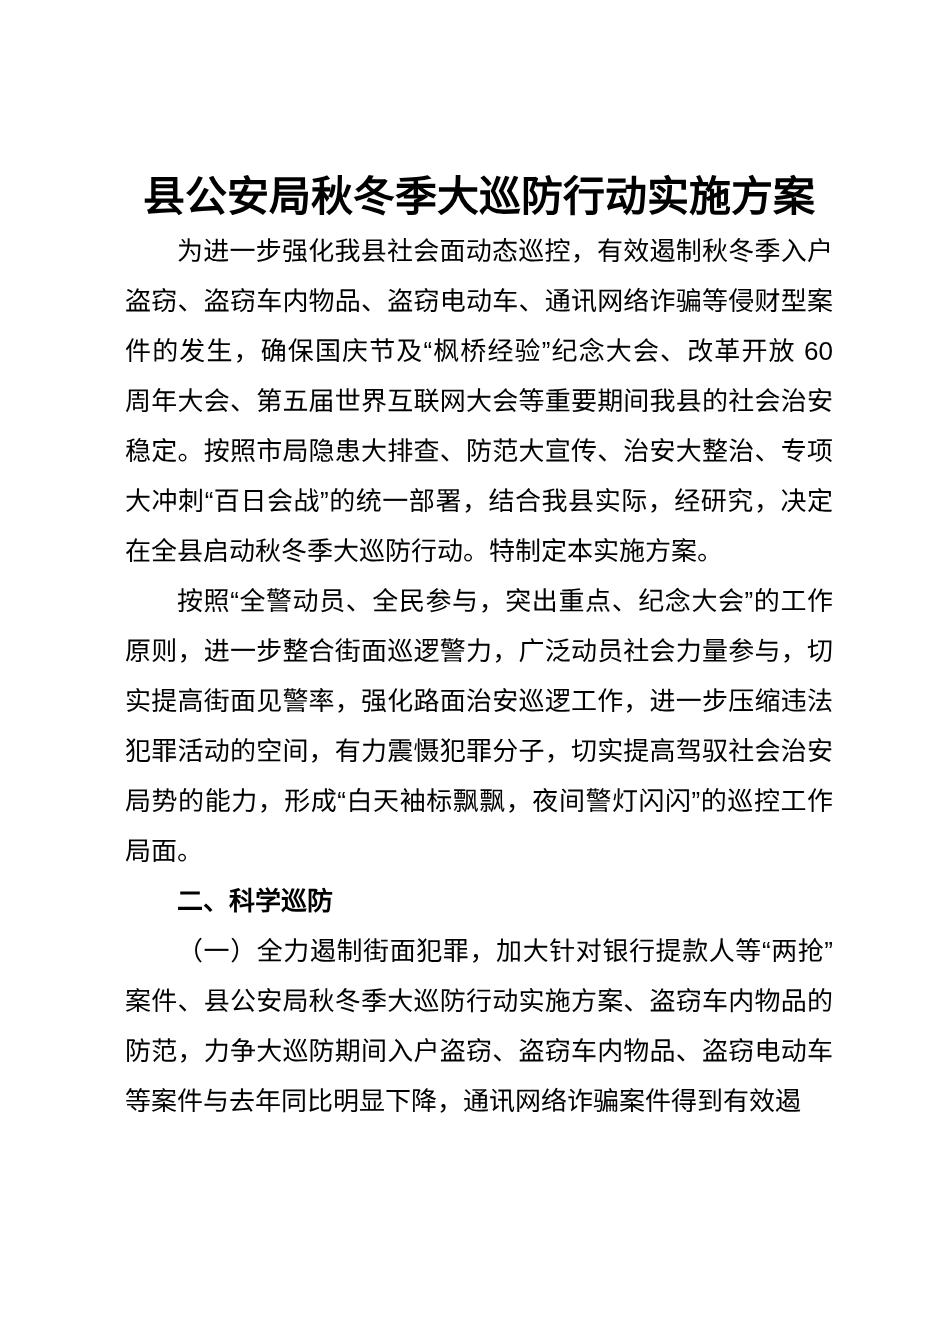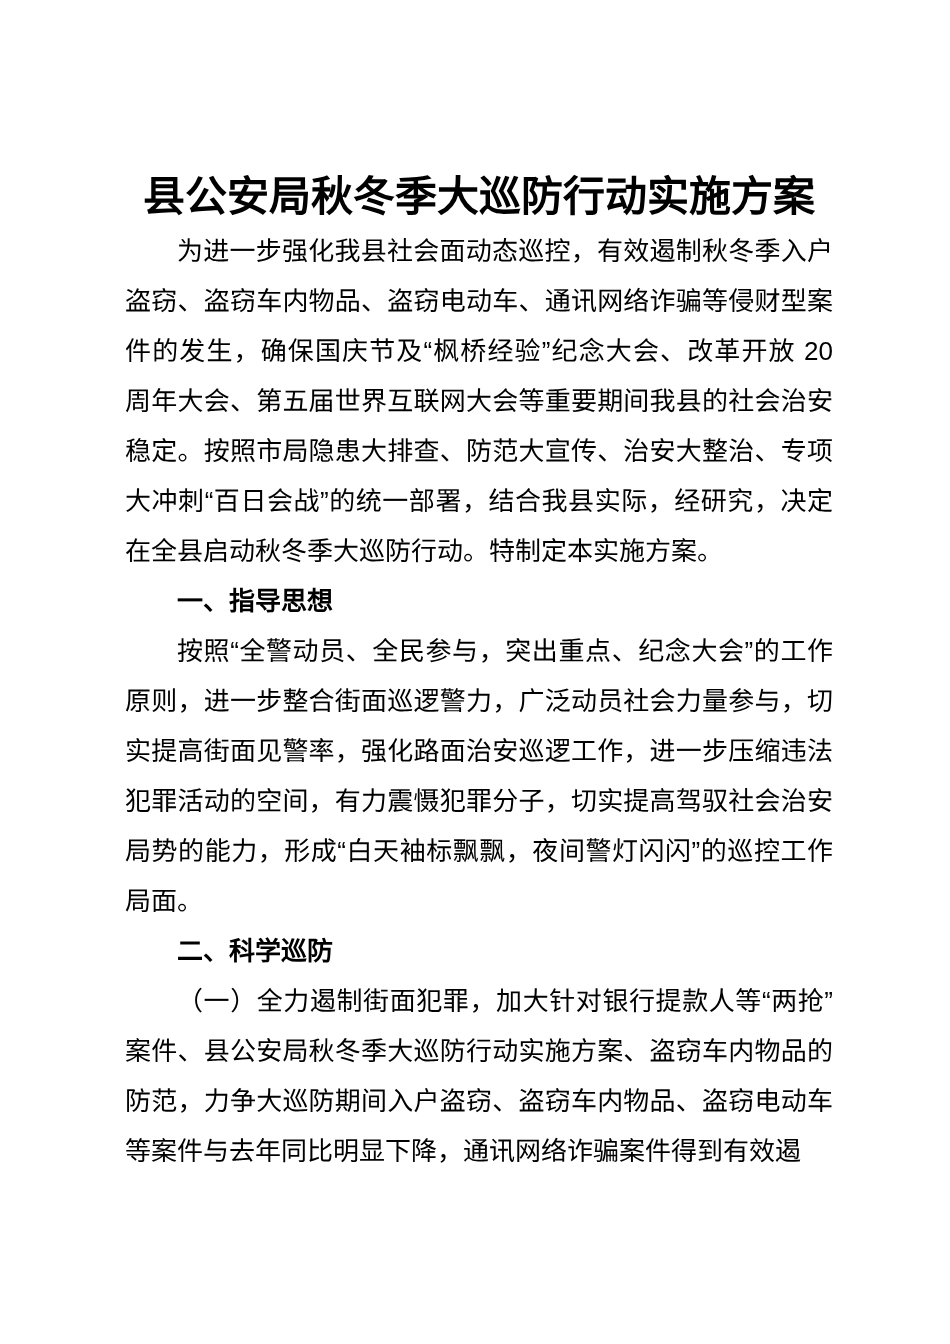--- a/index.html
+++ b/index.html
@@ -47,19 +47,18 @@
     text-indent: 2em;
     margin: 0;
   }
 </style>
 </head>
 <body>
 
 <div class="page">
   <div class="content">
     <h1 class="doc-title">县公安局秋冬季大巡防行动实施方案</h1>
-    <p class="para">为进一步强化我县社会面动态巡控，有效遏制秋冬季入户盗窃、盗窃车内物品、盗窃电动车、通讯网络诈骗等侵财型案件的发生，确保国庆节及“枫桥经验”纪念大会、改革开放 20 周年大会、第五届世界互联网大会等重要期间我县的社会治安稳定。按照市局隐患大排查、防范大宣传、治安大整治、专项大冲刺“百日会战”的统一部署，结合我县实际，经研究，决定在全县启动秋冬季大巡防行动。特制定本实施方案。</p>
-    <h2 class="heading">一、指导思想</h2>
+    <p class="para">为进一步强化我县社会面动态巡控，有效遏制秋冬季入户盗窃、盗窃车内物品、盗窃电动车、通讯网络诈骗等侵财型案件的发生，确保国庆节及“枫桥经验”纪念大会、改革开放 60 周年大会、第五届世界互联网大会等重要期间我县的社会治安稳定。按照市局隐患大排查、防范大宣传、治安大整治、专项大冲刺“百日会战”的统一部署，结合我县实际，经研究，决定在全县启动秋冬季大巡防行动。特制定本实施方案。</p>
     <p class="para">按照“全警动员、全民参与，突出重点、纪念大会”的工作原则，进一步整合街面巡逻警力，广泛动员社会力量参与，切实提高街面见警率，强化路面治安巡逻工作，进一步压缩违法犯罪活动的空间，有力震慑犯罪分子，切实提高驾驭社会治安局势的能力，形成“白天袖标飘飘，夜间警灯闪闪”的巡控工作局面。</p>
     <h2 class="heading">二、科学巡防</h2>
     <p class="para">（一）全力遏制街面犯罪，加大针对银行提款人等“两抢”案件、县公安局秋冬季大巡防行动实施方案、盗窃车内物品的防范，力争大巡防期间入户盗窃、盗窃车内物品、盗窃电动车等案件与去年同比明显下降，通讯网络诈骗案件得到有效遏</p>
   </div>
 </div>
 
 </body></html>

